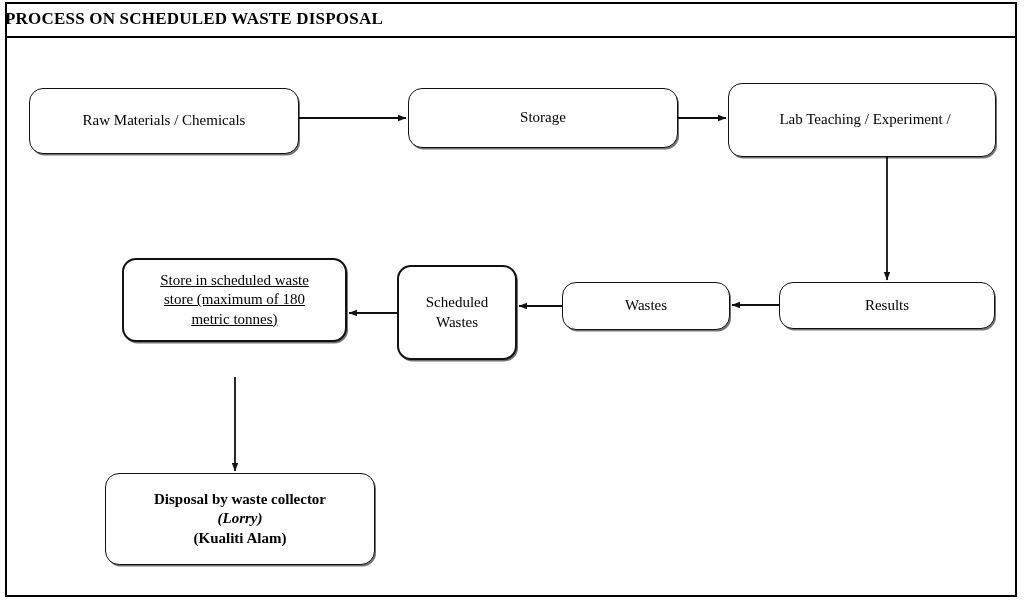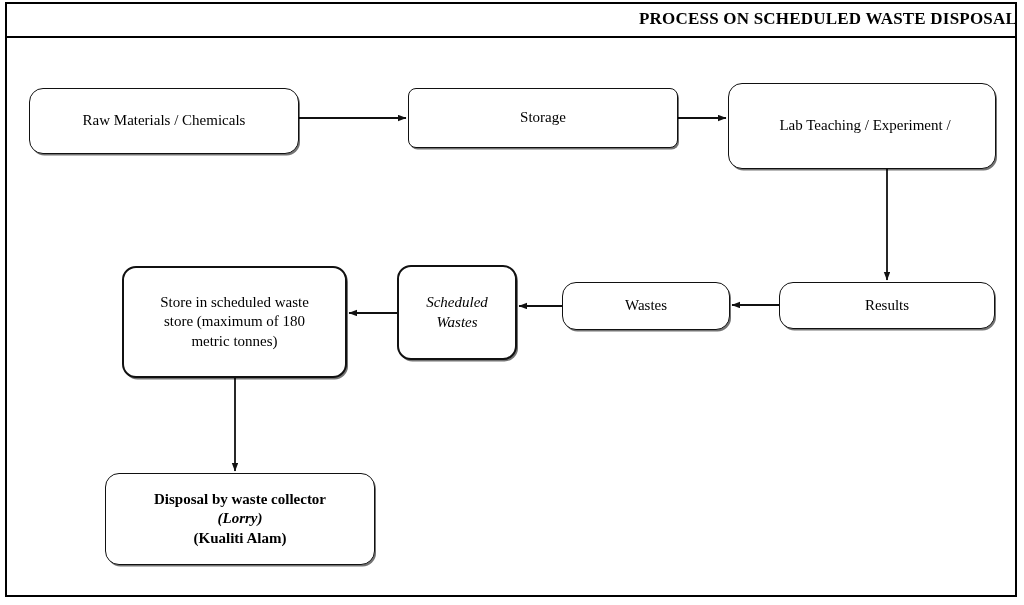--- a/index.html
+++ b/index.html
@@ -30,21 +30,21 @@
   .title-bar {
     position: absolute;
     left: 5px;
     top: 2px;
     width: 1012px;
     height: 36px;
     box-sizing: border-box;
     border-bottom: 2px solid #000000;
     display: flex;
     align-items: center;
-    justify-content: flex-end;
+    justify-content: flex-start;
   }
   .title-text {
     font-size: 17px;
     font-weight: bold;
     letter-spacing: 0.2px;
     white-space: nowrap;
   }
   .canvas {
     position: absolute;
     left: 0;
@@ -72,26 +72,26 @@
   }
   .node .lines span {
     display: block;
   }
   .node .lines span.italic {
     font-style: italic;
   }
 
   
   #node-raw      { left: 29px;  top: 88px;  width: 270px; height: 66px; }
-  #node-storage  { left: 408px; top: 88px;  width: 270px; height: 60px; border-radius: 8px; }
-  #node-lab      { left: 728px; top: 83px;  width: 268px; height: 86px; padding-left: 16px; }
+  #node-storage  { left: 408px; top: 88px;  width: 270px; height: 60px; }
+  #node-lab      { left: 728px; top: 83px;  width: 268px; height: 74px; padding-left: 16px; }
   #node-results  { left: 779px; top: 282px; width: 216px; height: 47px; }
   #node-wastes   { left: 562px; top: 282px; width: 168px; height: 48px; }
-  #node-schwaste { left: 397px; top: 265px; width: 120px; height: 95px; border-width: 2.2px; font-style: italic; }
-  #node-store    { left: 122px; top: 266px; width: 225px; height: 112px; border-width: 2.2px; }
+  #node-schwaste { left: 397px; top: 265px; width: 120px; height: 95px; border-width: 2.2px; }
+  #node-store    { left: 122px; top: 258px; width: 225px; height: 84px; border-width: 2.2px; text-decoration: underline; }
   #node-disposal { left: 105px; top: 473px; width: 270px; height: 92px; font-weight: bold; }
 
   svg.connectors {
     position: absolute;
     left: 0;
     top: 0;
     width: 1024px;
     height: 605px;
     pointer-events: none;
   }

